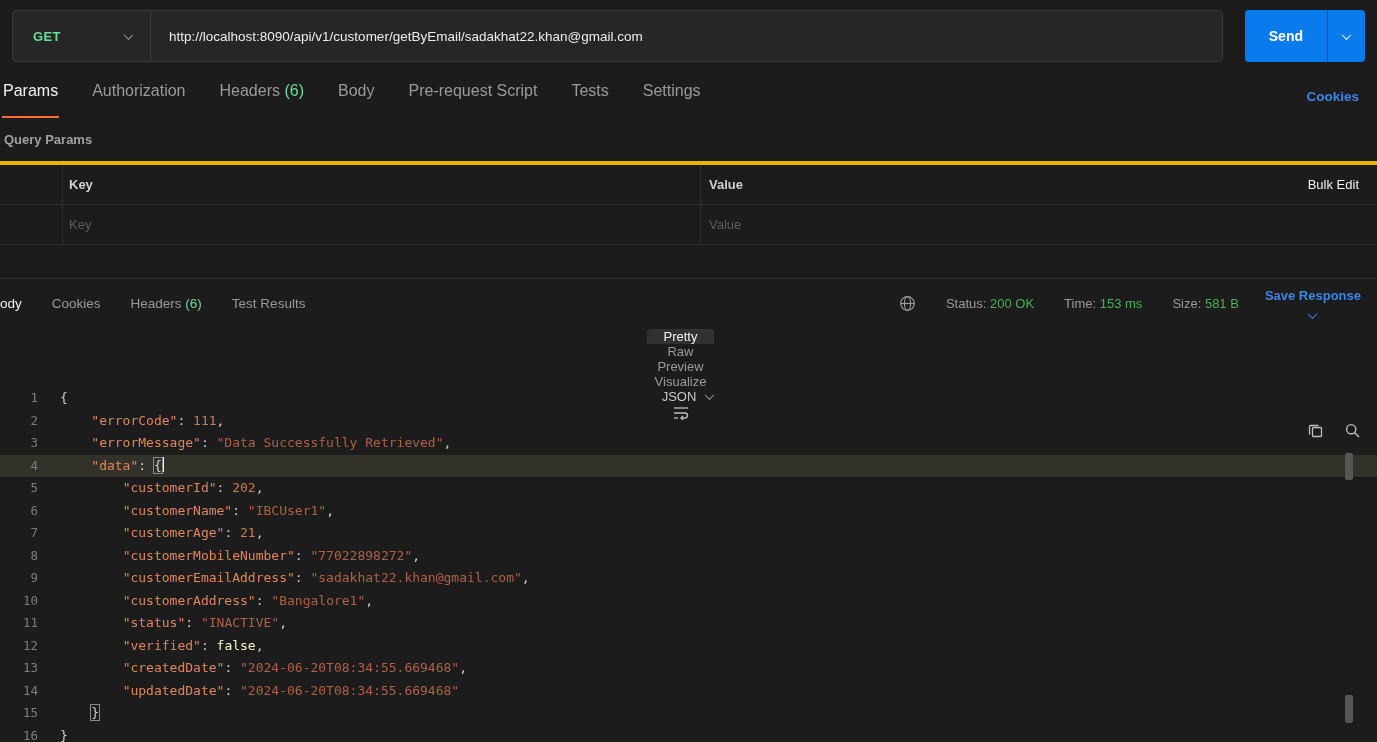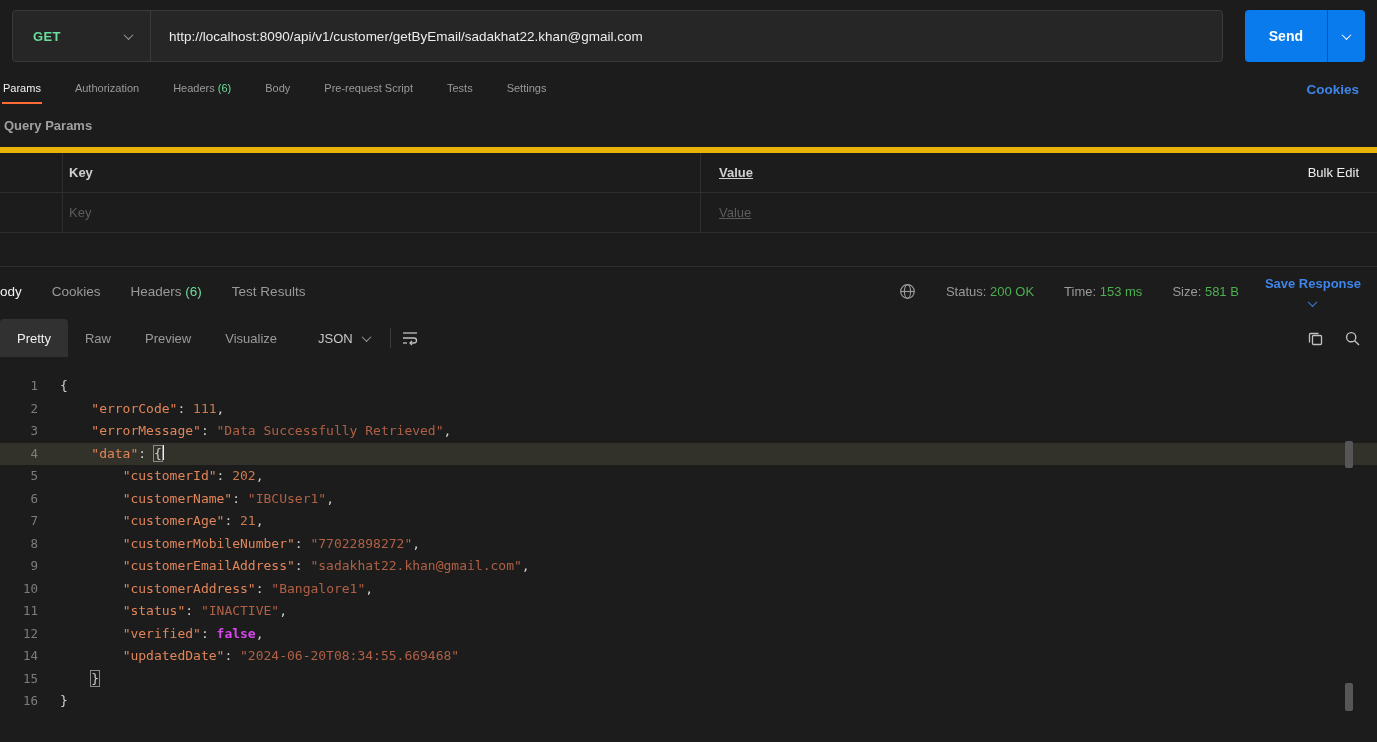--- a/index.html
+++ b/index.html
@@ -32,69 +32,69 @@
   .send-main {
     background: #097bed; color: #fff; font-weight: 600; font-size: 14px;
     display: flex; align-items: center; padding: 0 24px; cursor: pointer;
   }
   .send-caret {
     background: #097bed; width: 38px; display: flex; align-items: center; justify-content: center;
     border-left: 1px solid rgba(0,0,0,.28); color: #fff; cursor: pointer;
   }
   
   .req-tabs { display: flex; align-items: center; gap: 32px; margin-top: 10px; padding-left: 2px; }
-  .tab { color: #9a9a9a; font-size: 11px; padding: 8px 1px 8px; cursor: pointer; border-bottom: 2px solid transparent; }
+  .tab { color: #9a9a9a; font-size: 16px; padding: 8px 1px 16px; cursor: pointer; border-bottom: 2px solid transparent; }
   .tab.active { color: #f2f2f2; border-bottom-color: #ff6c37; }
   .count-green { color: #6bdd9a; }
   .link-blue { color: #3d85e8; font-weight: 600; }
   .cookies-link { margin-left: auto; margin-right: 18px; font-size: 13.5px; cursor: pointer; }
   
   .qp-title { color: #a0a0a0; font-weight: 700; font-size: 13px; margin: 14px 0 0 4px; }
-  .qp-table { margin-top: 14px; border-top: 6px solid #eab308; }
+  .qp-table { margin-top: 14px; border-top: 4px solid #eab308; }
   .qp-row { display: flex; height: 40px; align-items: center; border-bottom: 1px solid #2e2e2e; }
   .qp-gutter { flex: 0 0 62px; height: 100%; }
   .qp-key { flex: 0 0 638px; padding-left: 6px; border-left: 1px solid #2e2e2e; height: 100%; display: flex; align-items: center; }
-  .qp-value { flex: 1; padding-left: 18px; border-left: 1px solid #2e2e2e; height: 100%; display: flex; align-items: center; text-decoration: underline; }
+  .qp-value { flex: 1; padding-left: 8px; border-left: 1px solid #2e2e2e; height: 100%; display: flex; align-items: center; }
   .qp-bulk { flex: 0 0 122px; text-align: right; padding-right: 18px; color: #f0f0f0; font-weight: 400; cursor: pointer; }
   .qp-header-cell { color: #d0d0d0; font-weight: 700; }
   .qp-placeholder { color: #5c5c5c; }
   
   .response { margin-top: 33px; border-top: 1px solid #2e2e2e; }
   .resp-header { display: flex; align-items: center; height: 48px; padding-right: 16px; }
   .resp-tabs { display: flex; align-items: center; gap: 30px; margin-left: -9px; }
   .resp-tab { color: #9a9a9a; font-size: 13.5px; cursor: pointer; }
   .resp-tab.active { color: #f2f2f2; }
   .resp-meta { margin-left: auto; display: flex; align-items: center; gap: 8px; font-size: 13px; }
   .meta-pair { margin-left: 22px; white-space: nowrap; }
   .meta-label { color: #9a9a9a; }
   .meta-value { color: #4caf50; }
   .save-response { margin-left: 18px; display: flex; align-items: center; gap: 9px; color: #3d85e8; font-weight: 600; cursor: pointer; flex-direction: column; }
   
-  .view-toolbar { display: flex; align-items: center; height: 42px; margin-top: 2px; padding-right: 16px; }
+  .view-toolbar { display: flex; align-items: center; height: 42px; margin-top: 2px; padding-right: 16px; flex-direction: column; }
   .view-tab { color: #9a9a9a; padding: 0 17px; height: 38px; display: flex; align-items: center; cursor: pointer; }
   .view-tab.active { background: #313131; color: #f2f2f2; border-radius: 4px 4px 0 0; }
   .lang-select { display: flex; align-items: center; gap: 10px; color: #c8c8c8; margin-left: 14px; padding: 0 10px; cursor: pointer; }
   .lang-select .chev { color: #9a9a9a; }
   .tool-divider { width: 1px; height: 20px; background: #3a3a3a; margin: 0 10px; }
   .icon-btn { color: #c0c0c0; cursor: pointer; display: flex; align-items: center; }
   .right-icons { margin-left: auto; display: flex; align-items: center; gap: 20px; }
   
   .code-area {
     position: relative; margin-top: 16px;
     font-family: "DejaVu Sans Mono", monospace; font-size: 13px;
   }
   .code-line { display: flex; height: 22.5px; line-height: 22.5px; }
   .code-line.highlight { background: rgba(216,216,150,.12); }
   .line-num { flex: 0 0 38px; text-align: right; color: #7d7d7d; font-size: 12.5px; }
   .line-content { padding-left: 22px; white-space: pre; }
   .tok-p  { color: #d0d0d0; }
   .tok-k  { color: #e2855a; }
   .tok-s  { color: #b06045; }
   .tok-n  { color: #cc7a4e; }
-  .tok-b  { color: #d946ef; font-weight: bold; }
+  .tok-b  { color: #fef9c3; }
   .tok-pb { color: #d0d0d0; outline: 1px solid #8a8a8a; }
   .cursor { display: inline-block; width: 1.5px; height: 15px; background: #f0f0f0; vertical-align: -2px; margin-left: 1px; }
   .scroll-thumb { position: absolute; right: 24px; width: 8px; background: #565656; border-radius: 2px; }
   .thumb-1 { top: 66px; height: 27px; }
   .thumb-2 { top: 308px; height: 28px; }
 </style>
 </head>
 <body>
 
 <div class="url-row">
@@ -261,20 +261,24 @@
         </div>
         <div class="code-line">
           <span class="line-num">11</span>
           <span class="line-content"><span class="tok-p">        </span><span class="tok-k">"status"</span><span class="tok-p">: </span><span class="tok-s">"INACTIVE"</span><span class="tok-p">,</span></span>
         </div>
         <div class="code-line">
           <span class="line-num">12</span>
           <span class="line-content"><span class="tok-p">        </span><span class="tok-k">"verified"</span><span class="tok-p">: </span><span class="tok-b">false</span><span class="tok-p">,</span></span>
         </div>
         <div class="code-line">
+          <span class="line-num">13</span>
+          <span class="line-content"><span class="tok-p">        </span><span class="tok-k">"createdDate"</span><span class="tok-p">: </span><span class="tok-s">"2024-06-20T08:34:55.669468"</span><span class="tok-p">,</span></span>
+        </div>
+        <div class="code-line">
           <span class="line-num">14</span>
           <span class="line-content"><span class="tok-p">        </span><span class="tok-k">"updatedDate"</span><span class="tok-p">: </span><span class="tok-s">"2024-06-20T08:34:55.669468"</span></span>
         </div>
         <div class="code-line">
           <span class="line-num">15</span>
           <span class="line-content"><span class="tok-p">    </span><span class="tok-pb">}</span></span>
         </div>
         <div class="code-line">
           <span class="line-num">16</span>
           <span class="line-content"><span class="tok-p">}</span></span>

